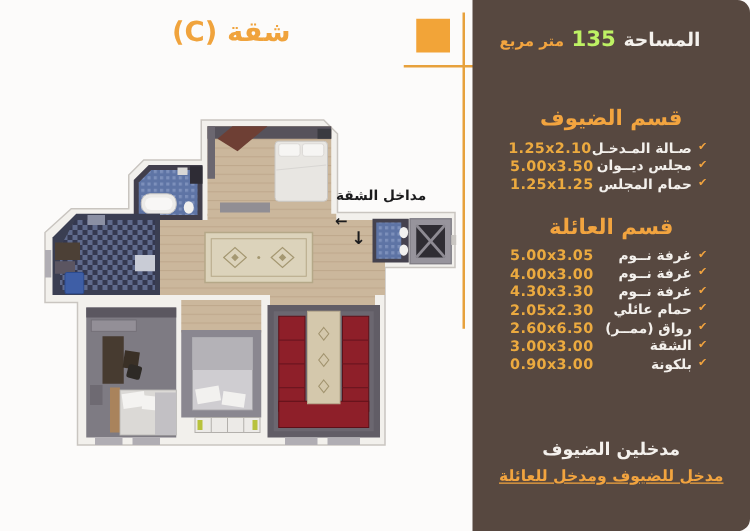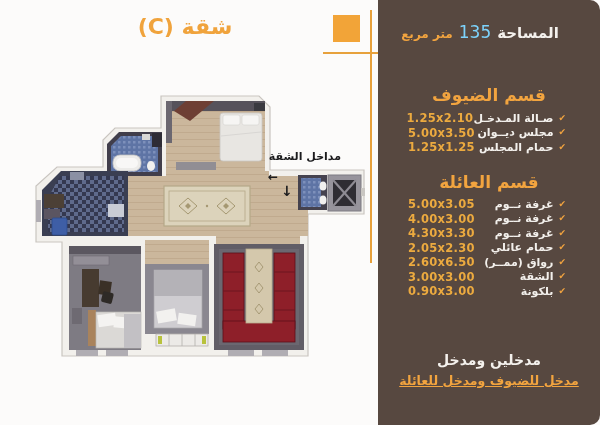--- a/index.html
+++ b/index.html
@@ -18,21 +18,21 @@
     color:#f0a33c;font-size:22px;font-weight:bold;direction:rtl;
   }
   
   .panel{position:absolute;right:0;top:0;width:222px;height:425px;background:#574840;border-radius:0 10px 10px 0;}
   .area-header{
     position:absolute;top:22px;left:0;width:100%;
     display:flex;direction:rtl;justify-content:center;align-items:baseline;gap:6px;
     padding-right:18px;box-sizing:border-box;
   }
   .area-label{color:#f4f1ed;font-size:15px;font-weight:bold;}
-  .area-value{color:#7dd3fc;font-size:17px;font-weight:normal;}
+  .area-value{color:#bef264;font-size:17px;font-weight:bold;}
   .area-unit{color:#f2a43f;font-size:12px;font-weight:bold;}
   .sec-title{position:absolute;left:0;width:100%;text-align:center;color:#f2a43f;font-size:17px;font-weight:bold;direction:rtl;}
   .sec1-title{top:85px;}
   .sec2-title{top:172px;}
   .rows{position:absolute;left:0;width:100%;display:flex;flex-direction:column;}
   .rows1{top:111px;}
   .rows2{top:197px;}
   .row{
     height:14.5px;display:flex;direction:rtl;align-items:center;justify-content:space-between;
     padding:0 34px 0 30px;box-sizing:border-box;
@@ -290,17 +290,17 @@
       </div>
       <div class="row">
         <span class="name-wrap">
             <span class="check">✔</span>
             <span class="room-name">بلكونة</span>
           </span>
         <span class="room-dim">0.90x3.00</span>
       </div>
     </div>
 
-    <div class="footer1">مدخلين ومدخل</div>
+    <div class="footer1">مدخلين الضيوف</div>
     <div class="footer2">مدخل للضيوف ومدخل للعائلة</div>
   </div>
 
 </div>
 
 </body></html>

